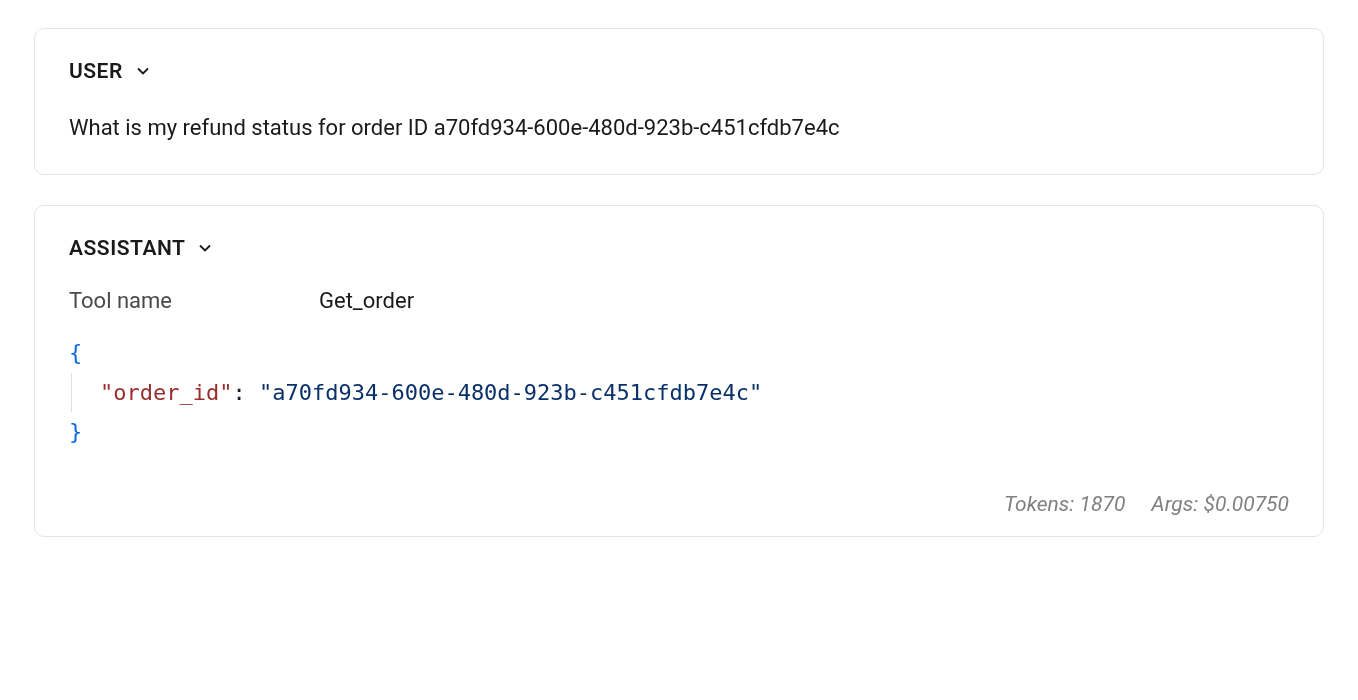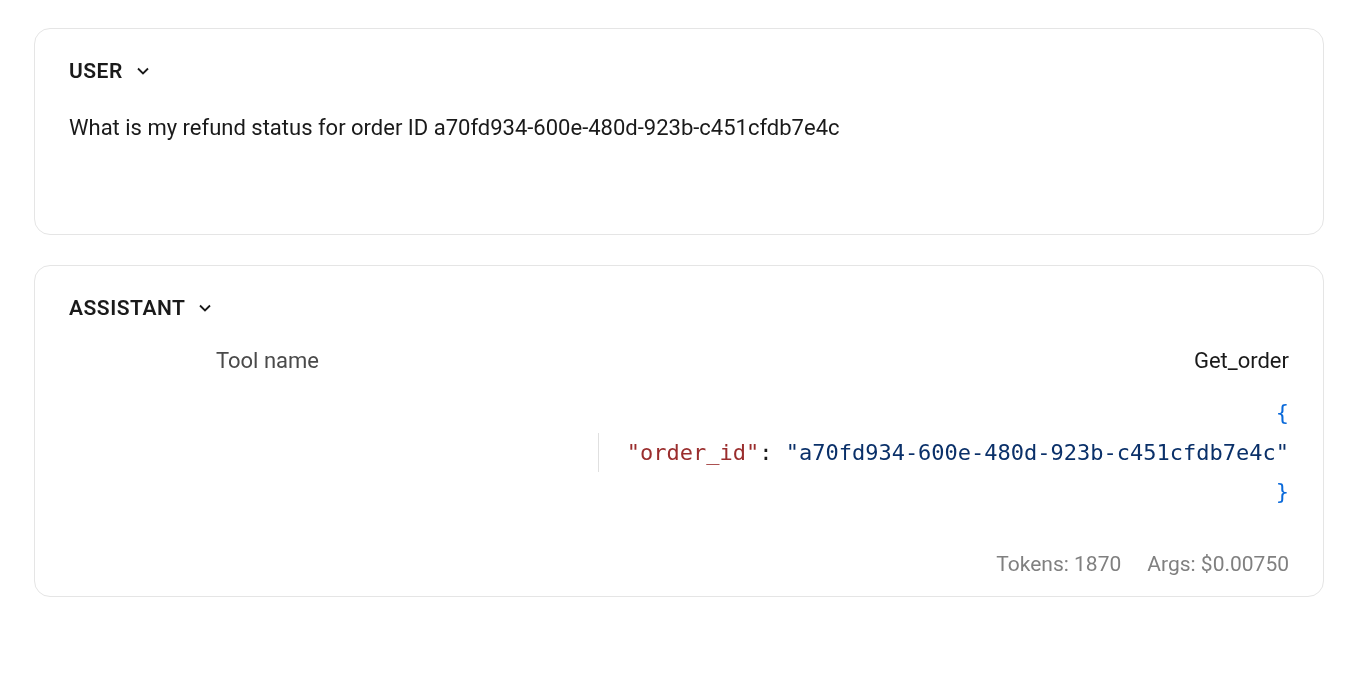--- a/index.html
+++ b/index.html
@@ -8,21 +8,21 @@
       box-sizing: border-box;
     }
     body {
       font-family: -apple-system, BlinkMacSystemFont, "Segoe UI", Roboto, Helvetica, Arial, sans-serif;
       background: #ffffff;
       padding: 28px 34px;
       color: #1a1a1a;
     }
     .message-card {
       border: 1px solid #e5e5e5;
-      border-radius: 16px;
+      border-radius: 10px;
       padding: 30px 34px 30px 34px;
       margin-bottom: 30px;
       background: #ffffff;
     }
     .message-header {
       display: flex;
       align-items: center;
       gap: 10px;
       margin-bottom: 28px;
       cursor: pointer;
@@ -41,25 +41,23 @@
       width: 20px;
       height: 20px;
       stroke: #1a1a1a;
       stroke-width: 2.2;
       fill: none;
     }
     .user-message {
       font-size: 22px;
       color: #1a1a1a;
       line-height: 1.5;
-      margin-bottom: 60px;
     }
     .assistant-card {
       padding-bottom: 20px;
-      text-align: right;
     }
     .field-row {
       display: flex;
       margin-bottom: 20px;
     }
     .field-label {
       width: 250px;
       flex-shrink: 0;
       font-size: 22px;
       color: #4a4a4a;
@@ -95,20 +93,21 @@
     .stats-row {
       display: flex;
       justify-content: flex-end;
       gap: 26px;
       font-size: 21px;
       color: #808080;
       margin-top: 40px;
     }
     .stat-item {
       white-space: nowrap;
+      font-style: italic;
     }
   </style>
 </head>
 <body>
 
 <div class="message-card">
   <div class="message-header">
     <span class="role-label">USER</span>
     <span class="chevron">
       <svg viewBox="0 0 24 24">

